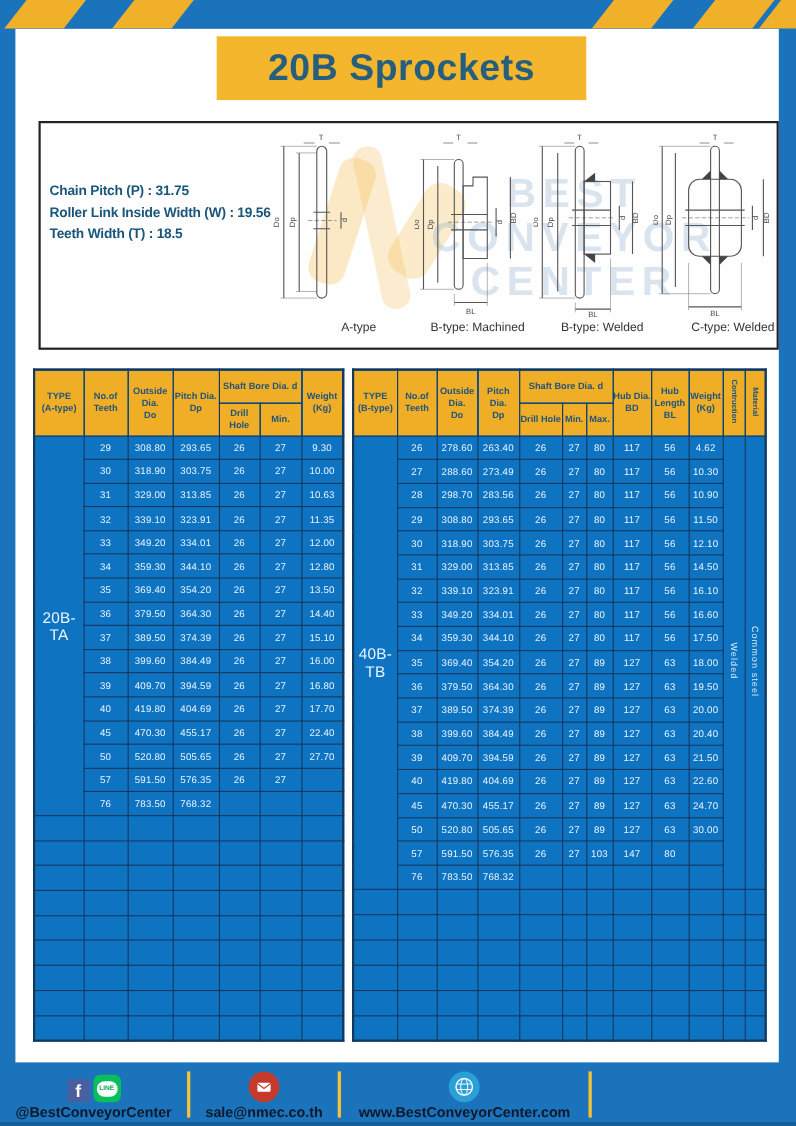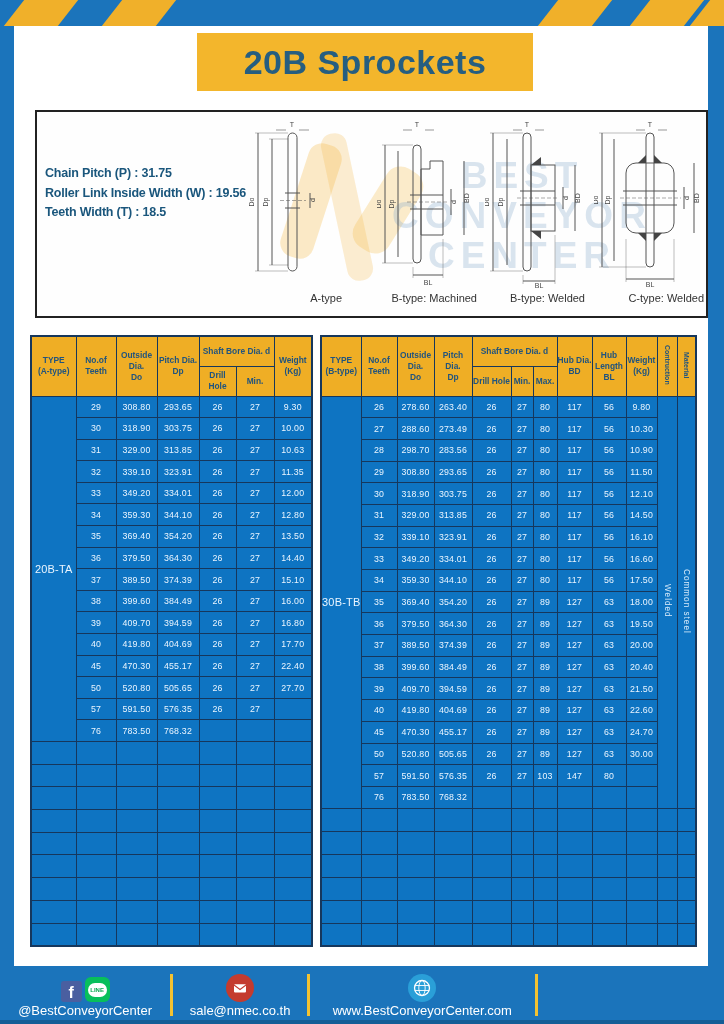--- a/index.html
+++ b/index.html
@@ -41,34 +41,34 @@
   #table-b{left:306px;top:309px;width:375px;}
   td,th{border:1.3px solid #16375c;padding:0;text-align:center;vertical-align:middle;overflow:hidden;}
   thead th{background:#efae25;color:#21547e;font-size:8.4px;font-weight:bold;line-height:1.3;}
   thead th span{display:block;}
   thead tr{height:30px;}
   tbody td{color:#eaf5ff;font-size:8.8px;letter-spacing:0.2px;font-weight:normal;}
   #table-a tbody tr{height:21.6px;}
   #table-a tbody tr.empty-row{height:22.7px;}
   #table-b tbody tr{height:21.7px;}
   #table-b tbody tr.empty-row{height:23px;}
-  .type-cell{font-size:11px;color:#eaf5ff;}
+  .type-cell{font-size:14px;color:#eaf5ff;}
   .vth .vtext{writing-mode:vertical-rl;display:inline-block;font-size:7px;letter-spacing:0px;}
   td.vcell .vtext{writing-mode:vertical-rl;display:inline-block;font-size:8.2px;letter-spacing:1px;color:#d8ecfc;}
 
   
   .footer{position:absolute;left:0;top:966px;width:724px;height:58px;background:#1b74bb;z-index:2;display:flex;align-items:stretch;}
   .footer:after{content:"";position:absolute;left:0;bottom:0;width:100%;height:4px;background:#155d96;}
   .fsec{display:flex;flex-direction:column;align-items:center;justify-content:flex-end;padding-bottom:6px;gap:1px;}
   .fsec1{flex:0 0 23.5%;}
   .fsec2{flex:0 0 18.5%;}
   .fsec3{flex:0 0 31%;justify-content:flex-end;}
   .fsec4{flex:1;}
   .fsep{width:3px;height:42px;background:#f2c232;align-self:center;}
-  .ftext{font-size:13px;font-weight:normal;color:#ffffff;white-space:nowrap;}
+  .ftext{font-size:13px;font-weight:bold;color:#0f172a;white-space:nowrap;}
   .icon-row{display:flex;align-items:flex-end;gap:3px;}
   .fb-icon{width:21px;height:21px;background:#4a5fa0;border-radius:3px;color:#fff;font-weight:bold;font-size:16px;display:flex;align-items:flex-end;justify-content:center;line-height:19px;}
   .line-icon{width:25px;height:25px;background:#08bf5b;border-radius:6px;display:flex;align-items:center;justify-content:center;}
   .line-bubble{width:19px;height:14px;background:#fff;border-radius:7px;display:flex;align-items:center;justify-content:center;}
   .line-bubble span{font-size:6px;font-weight:bold;color:#08a94f;}
   .circle-icon{width:28px;height:28px;border-radius:50%;display:flex;align-items:center;justify-content:center;}
 </style>
 </head>
 <body>
 
@@ -532,30 +532,30 @@
         <th rowspan="2" class="vth"><span class="vtext">Material</span></th>
       </tr>
       <tr>
         <th>Drill Hole</th>
         <th>Min.</th>
         <th>Max.</th>
       </tr>
     </thead>
     <tbody id="tbody-b">
         <tr>
-          <td class="type-cell" rowspan="19">30B-TB</td>
+          <td class="type-cell" rowspan="19">40B-TB</td>
           <td>26</td>
           <td>278.60</td>
           <td>263.40</td>
           <td>26</td>
           <td>27</td>
           <td>80</td>
           <td>117</td>
           <td>56</td>
-          <td>9.80</td>
+          <td>4.62</td>
           <td class="vcell" rowspan="19"><span class="vtext">Welded</span></td>
           <td class="vcell" rowspan="19"><span class="vtext">Common  steel</span></td>
         </tr>
         <tr>
           <td>27</td>
           <td>288.60</td>
           <td>273.49</td>
           <td>26</td>
           <td>27</td>
           <td>80</td>

